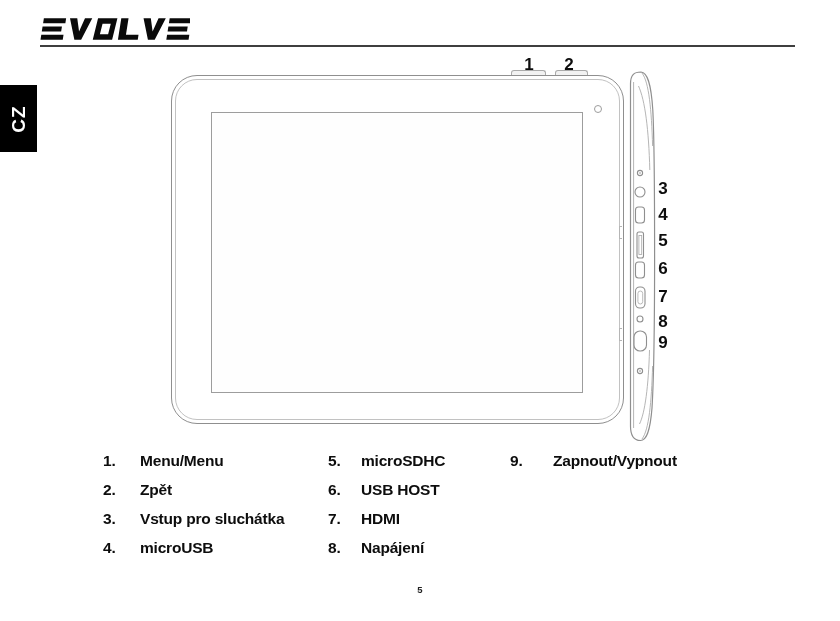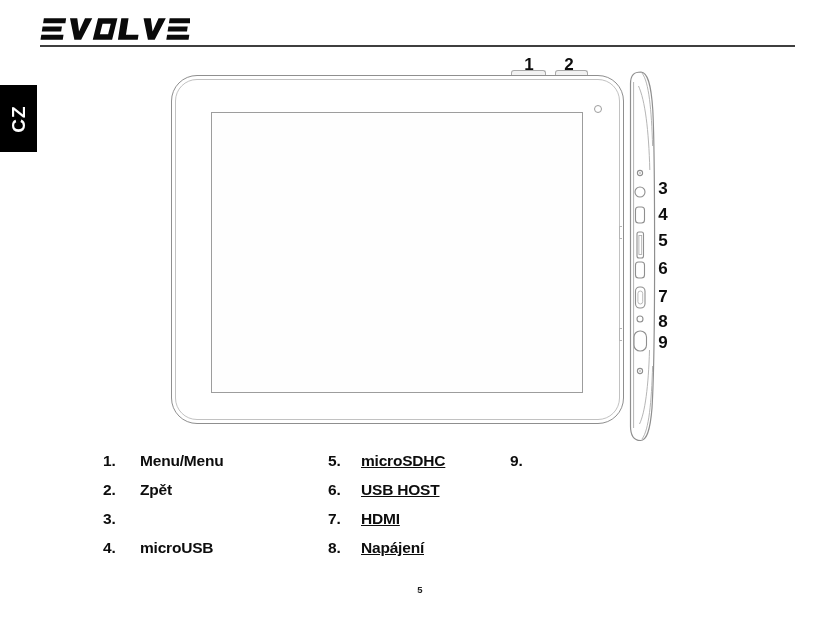--- a/index.html
+++ b/index.html
@@ -46,21 +46,21 @@
   .c-side { left:654px; }
   .c3 { top:180px; } .c4 { top:206px; } .c5 { top:232px; } .c6 { top:260px; }
   .c7 { top:288px; } .c8 { top:313px; } .c9 { top:334px; }
 
   
   .legend-item { height:18px; font-weight:bold; font-size:15.5px; color:#0d0d0d;
                  letter-spacing:-0.2px; white-space:nowrap; }
   .legend-item .num { position:absolute; left:0; }
   .legend-item .lab { position:absolute; }
   .col1 .num { left:103px; } .col1 .lab { left:140px; }
-  .col2 .num { left:328px; } .col2 .lab { left:361px;text-decoration:underline; }
+  .col2 .num { left:328px; } .col2 .lab { left:361px; }
   .col3 .num { left:510px; } .col3 .lab { left:553px; }
   .row1 { top:452px; } .row2 { top:481px; } .row3 { top:510px; } .row4 { top:539px; }
   .legend-item { left:0; width:840px; }
 
   
   .page-num { left:0; top:584px; width:840px; text-align:center;
               font-size:9.5px; font-weight:bold; color:#222; }
 
   svg .ln { fill:none; stroke:#8f8f8f; stroke-width:1.2; }
   svg .ln-thin { fill:none; stroke:#adadad; stroke-width:0.9; }
@@ -149,20 +149,21 @@
 <div class="abs legend-item col1 row1">
   <span class="num">1.</span>
   <span class="lab">Menu/Menu</span>
 </div>
 <div class="abs legend-item col1 row2">
   <span class="num">2.</span>
   <span class="lab">Zpět</span>
 </div>
 <div class="abs legend-item col1 row3">
   <span class="num">3.</span>
+  <span class="lab">Vstup pro sluchátka</span>
 </div>
 <div class="abs legend-item col1 row4">
   <span class="num">4.</span>
   <span class="lab">microUSB</span>
 </div>
 <div class="abs legend-item col2 row1">
   <span class="num">5.</span>
   <span class="lab">microSDHC</span>
 </div>
 <div class="abs legend-item col2 row2">
@@ -172,15 +173,16 @@
 <div class="abs legend-item col2 row3">
   <span class="num">7.</span>
   <span class="lab">HDMI</span>
 </div>
 <div class="abs legend-item col2 row4">
   <span class="num">8.</span>
   <span class="lab">Napájení</span>
 </div>
 <div class="abs legend-item col3 row1">
   <span class="num">9.</span>
+  <span class="lab">Zapnout/Vypnout</span>
 </div>
 
 <div class="abs page-num">5</div>
 
 </body></html>

